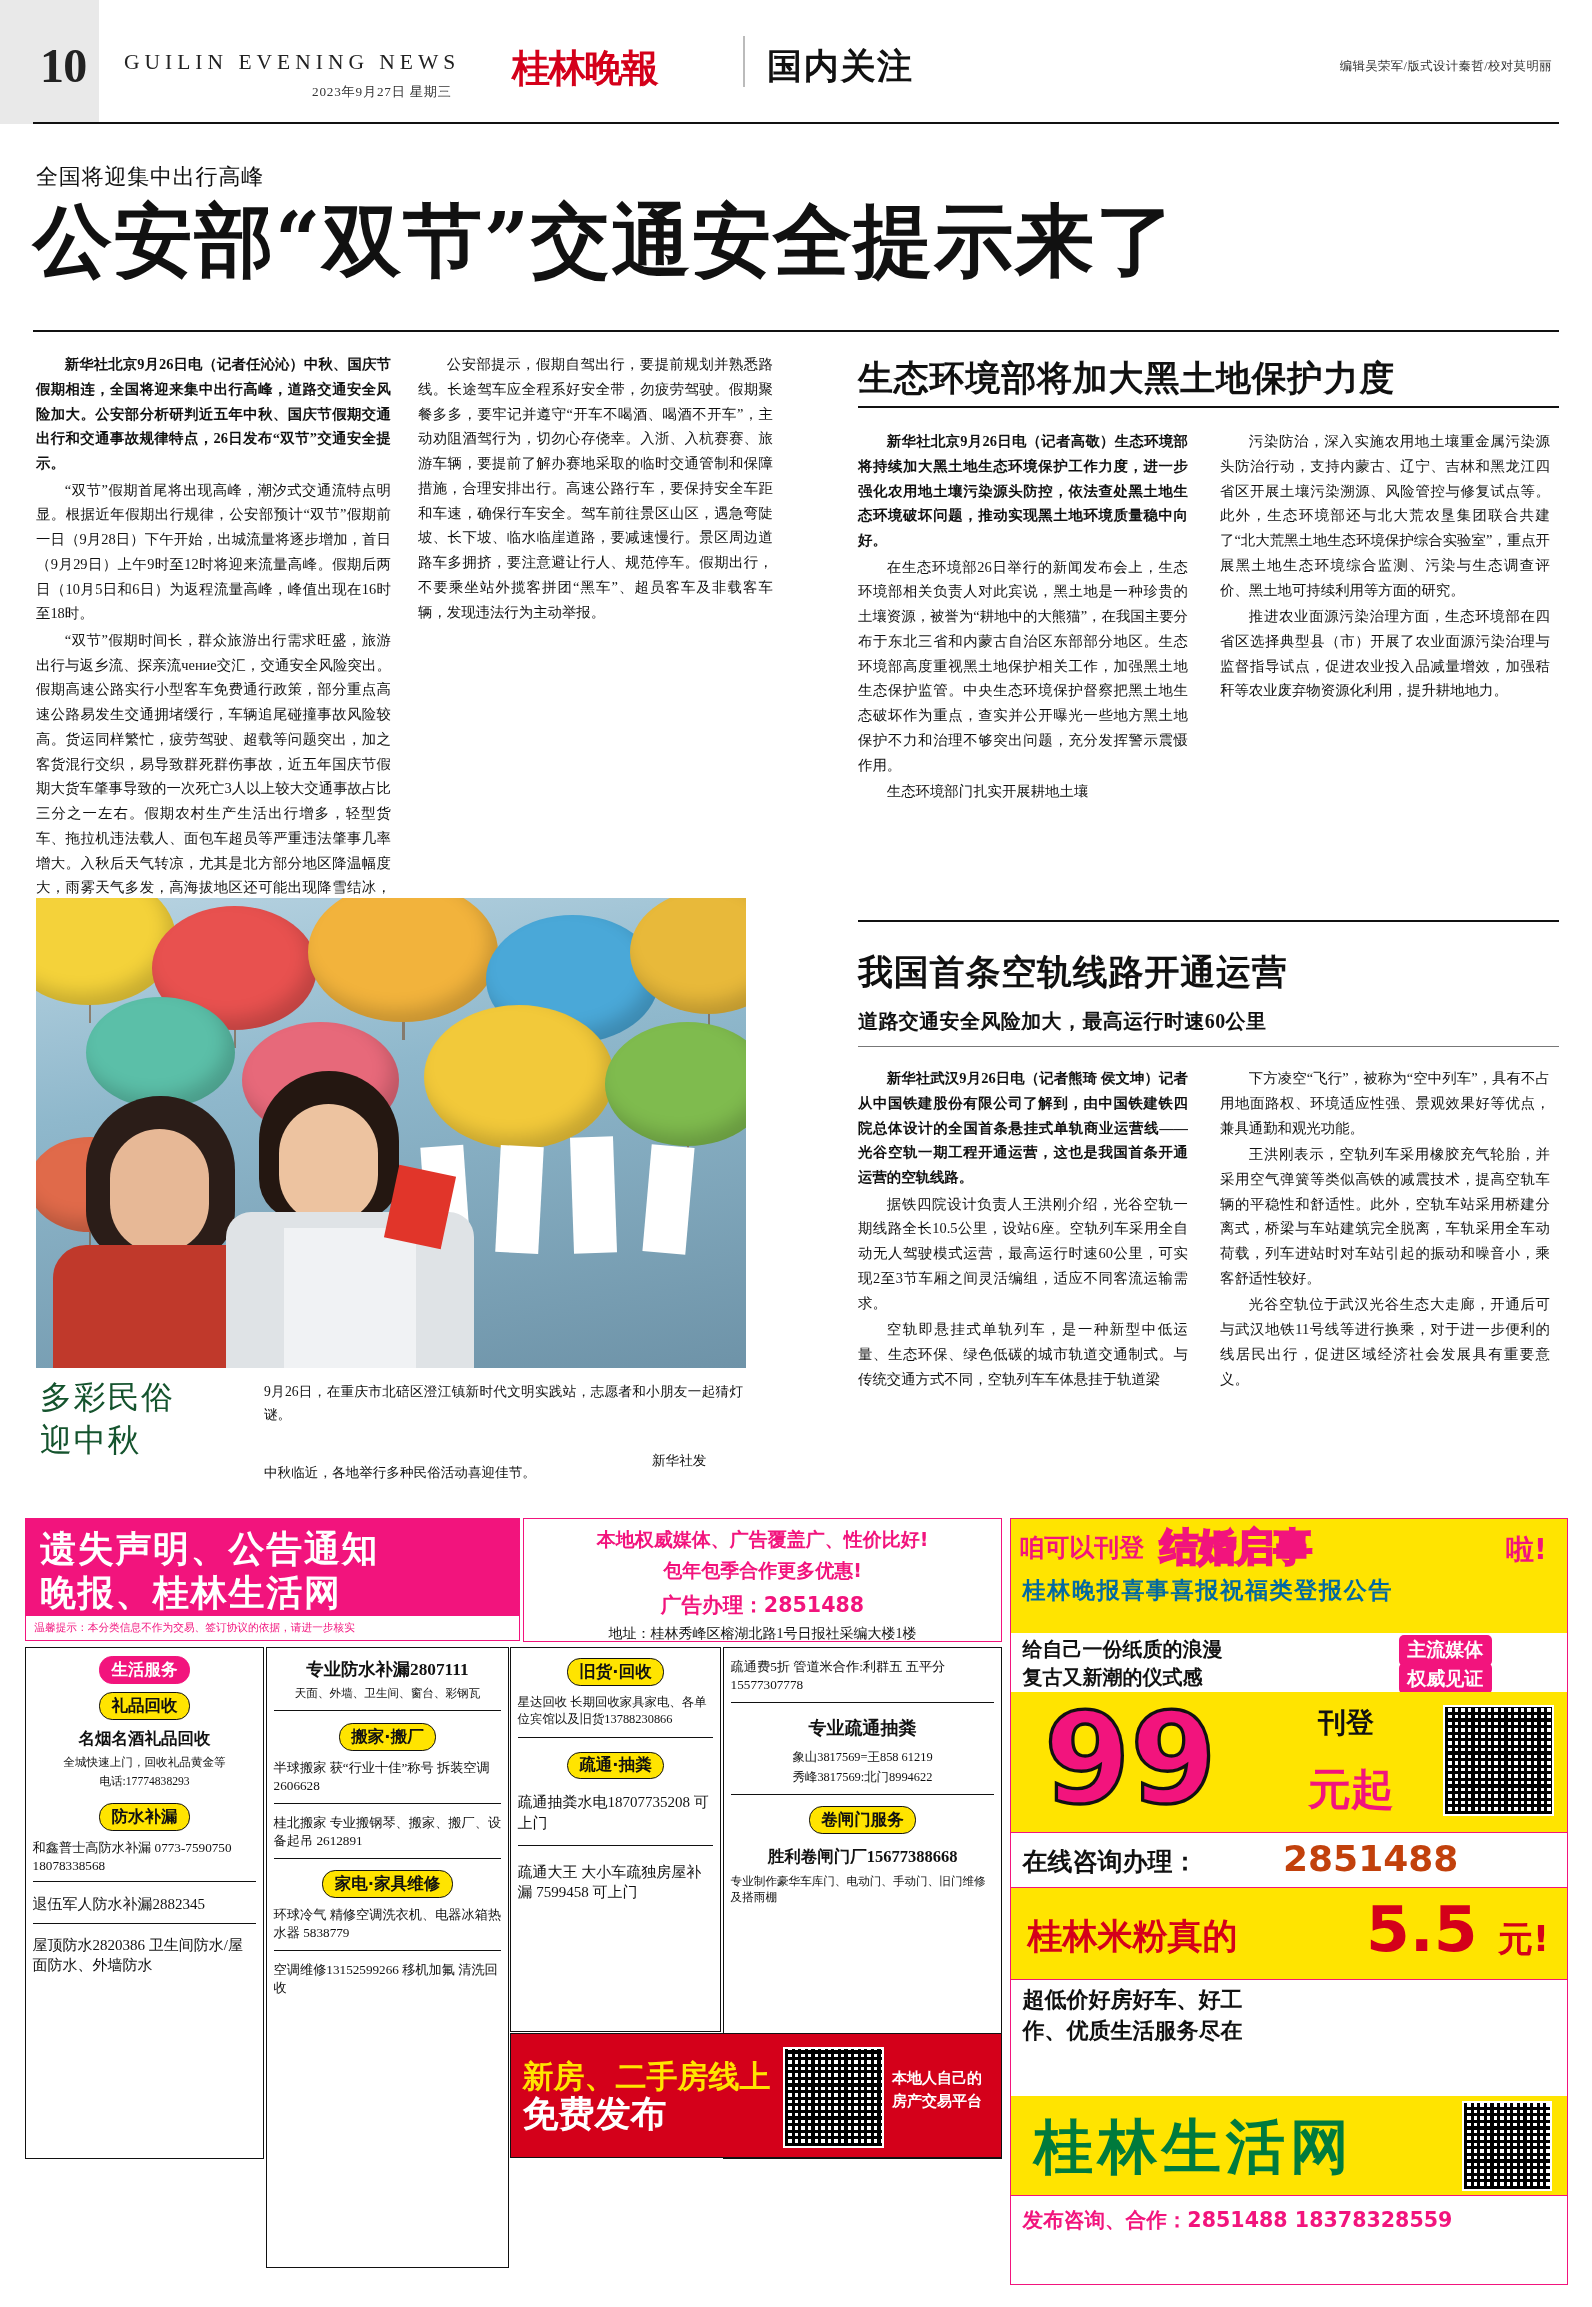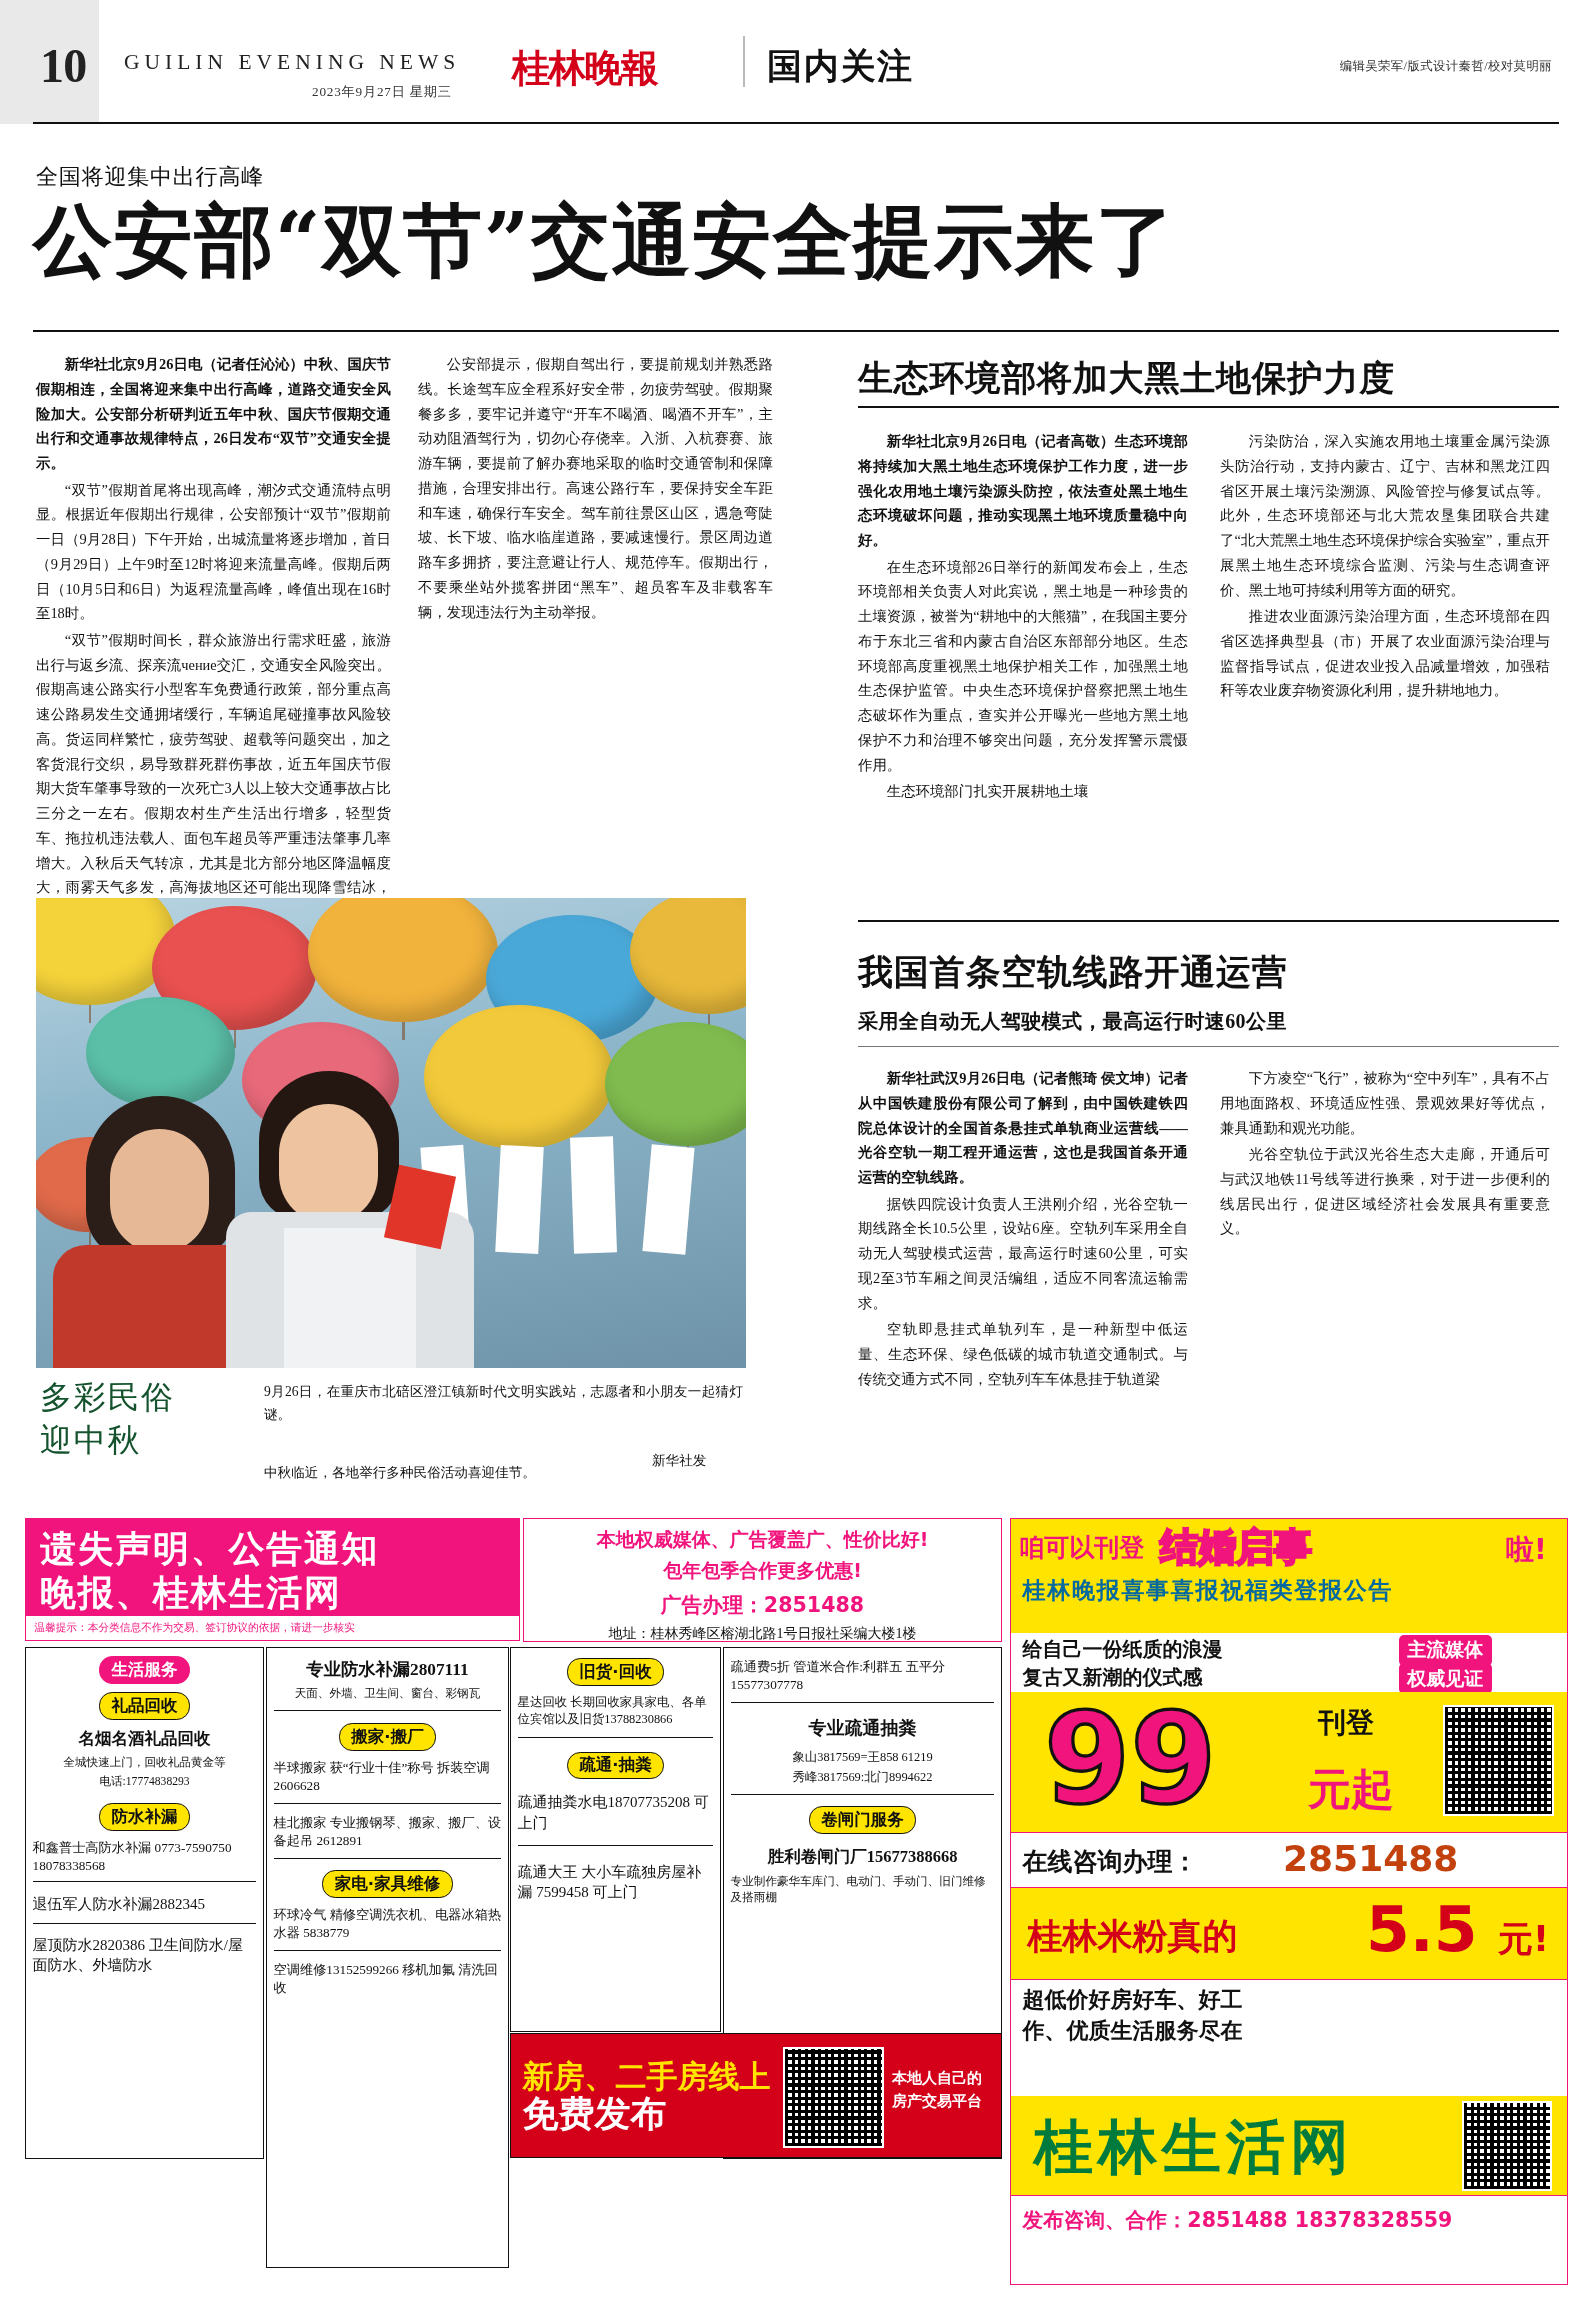--- a/index.html
+++ b/index.html
@@ -93,29 +93,30 @@
     <p>在生态环境部26日举行的新闻发布会上，生态环境部相关负责人对此宾说，黑土地是一种珍贵的土壤资源，被誉为“耕地中的大熊猫”，在我国主要分布于东北三省和内蒙古自治区东部部分地区。生态环境部高度重视黑土地保护相关工作，加强黑土地生态保护监管。中央生态环境保护督察把黑土地生态破坏作为重点，查实并公开曝光一些地方黑土地保护不力和治理不够突出问题，充分发挥警示震慑作用。</p>
     <p>生态环境部门扎实开展耕地土壤</p>
   </div>
   <div class="col" style="left:1220px;top:429px;width:330px;">
     <p>污染防治，深入实施农用地土壤重金属污染源头防治行动，支持内蒙古、辽宁、吉林和黑龙江四省区开展土壤污染溯源、风险管控与修复试点等。此外，生态环境部还与北大荒农垦集团联合共建了“北大荒黑土地生态环境保护综合实验室”，重点开展黑土地生态环境综合监测、污染与生态调查评价、黑土地可持续利用等方面的研究。</p>
     <p>推进农业面源污染治理方面，生态环境部在四省区选择典型县（市）开展了农业面源污染治理与监督指导试点，促进农业投入品减量增效，加强秸秆等农业废弃物资源化利用，提升耕地地力。</p>
   </div>
 
   <div class="divider" style="left:858px;top:920px;width:701px;"></div>
   <div class="sub-head" style="left:858px;top:949px;width:701px;">我国首条空轨线路开通运营</div>
-  <div class="sub-sub" style="left:858px;top:1008px;width:701px;">采用全自动无人驾驶模式，最高运行时速60公里</div>
+  <div class="sub-sub" style="left:858px;top:1008px;width:701px;">道路交通安全风险加大，最高运行时速60公里</div>
   <div class="divider" style="left:858px;top:1046px;width:701px;height:0.8px;background:#777;"></div>
   <div class="col" style="left:858px;top:1066px;width:330px;">
     <p class="lead">新华社武汉9月26日电（记者熊琦 侯文坤）记者从中国铁建股份有限公司了解到，由中国铁建铁四院总体设计的全国首条悬挂式单轨商业运营线——光谷空轨一期工程开通运营，这也是我国首条开通运营的空轨线路。</p>
     <p>据铁四院设计负责人王洪刚介绍，光谷空轨一期线路全长10.5公里，设站6座。空轨列车采用全自动无人驾驶模式运营，最高运行时速60公里，可实现2至3节车厢之间灵活编组，适应不同客流运输需求。</p>
     <p>空轨即悬挂式单轨列车，是一种新型中低运量、生态环保、绿色低碳的城市轨道交通制式。与传统交通方式不同，空轨列车车体悬挂于轨道梁</p>
   </div>
   <div class="col" style="left:1220px;top:1066px;width:330px;">
     <p>下方凌空“飞行”，被称为“空中列车”，具有不占用地面路权、环境适应性强、景观效果好等优点，兼具通勤和观光功能。</p>
+    <p>王洪刚表示，空轨列车采用橡胶充气轮胎，并采用空气弹簧等类似高铁的减震技术，提高空轨车辆的平稳性和舒适性。此外，空轨车站采用桥建分离式，桥梁与车站建筑完全脱离，车轨采用全车动荷载，列车进站时对车站引起的振动和噪音小，乘客舒适性较好。</p>
     <p>光谷空轨位于武汉光谷生态大走廊，开通后可与武汉地铁11号线等进行换乘，对于进一步便利的线居民出行，促进区域经济社会发展具有重要意义。</p>
   </div>
 
   <div class="photo">
     <div class="sky"></div>
     <div class="lan" style="left:-33px;top:-25px;width:173px;height:132px;background:#f4d23a;"></div>
     <div class="lan" style="left:116px;top:8.3px;width:165px;height:124px;background:#e8514f;"></div>
     <div class="lan" style="left:272px;top:-16.5px;width:190px;height:140px;background:#f2b33c;"></div>
     <div class="lan" style="left:450px;top:16.5px;width:173px;height:128px;background:#4aa8d8;"></div>
     <div class="lan" style="left:594px;top:-8.3px;width:157px;height:124px;background:#e8b93a;"></div>

